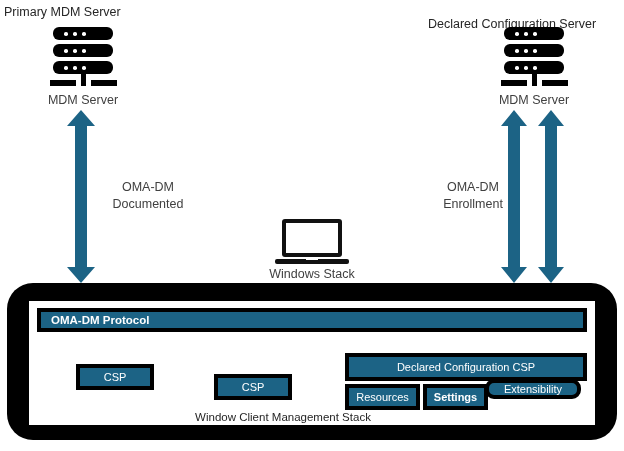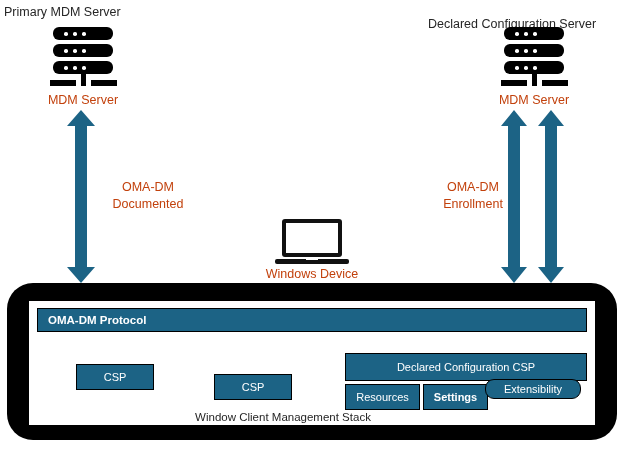--- a/index.html
+++ b/index.html
@@ -22,21 +22,21 @@
     position: absolute;
     font-size: 12.5px;
     line-height: 16px;
     color: #262626;
     white-space: nowrap;
   }
   .lbl-center {
     position: absolute;
     font-size: 12.5px;
     line-height: 17px;
-    color: #c2410c;
+    color: #404040;
     text-align: center;
     white-space: nowrap;
   }
 
   
   .server-icon {
     position: absolute;
     width: 72px;
     height: 62px;
   }
@@ -127,21 +127,21 @@
     background: #000000;
     border-radius: 26px;
   }
   .stack-inner {
     position: absolute;
     background: #ffffff;
   }
   .box {
     position: absolute;
     background: #1c6385;
-    border: 1px solid #000000;
+    border: 4px solid #000000;
     box-sizing: border-box;
     color: #ffffff;
     font-size: 11px;
     display: flex;
     align-items: center;
     justify-content: center;
     text-align: center;
   }
   .box.hdr {
     justify-content: flex-start;
@@ -241,21 +241,21 @@
     <div>OMA-DM</div>
     <div>Enrollment</div>
   </div>
 
   <div class="laptop" style="left:275px; top:219px;">
     <div class="screen"></div>
     <div class="basebar"></div>
     <div class="notch"></div>
   </div>
 
-  <div class="lbl-center" style="left:252px; top:266px; width:120px;">Windows  Device</div>
+  <div class="lbl-center" style="left:252px; top:266px; width:120px;">Windows  Stack</div>
 
   <div class="stack-outer" style="left:7px; top:283px; width:610px; height:157px;">
 
     <div class="stack-inner" style="left:22px; top:18px; width:566px; height:124px;">
 
       <div class="box hdr" style="left:8px; top:7px; width:550px; height:24px;">OMA-DM Protocol</div>
 
       <div class="box" style="left:47px; top:63px; width:78px; height:26px;">CSP</div>
 
       <div class="box" style="left:185px; top:73px; width:78px; height:26px;">CSP</div>

